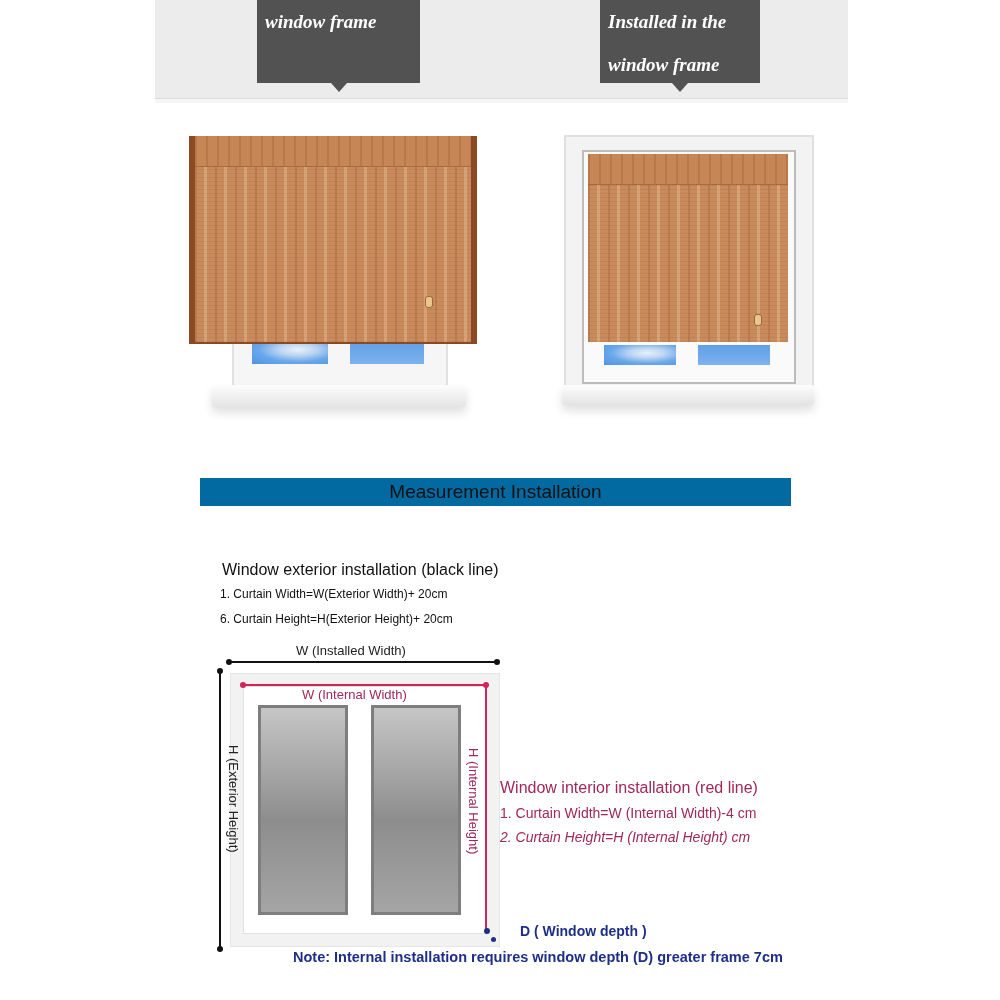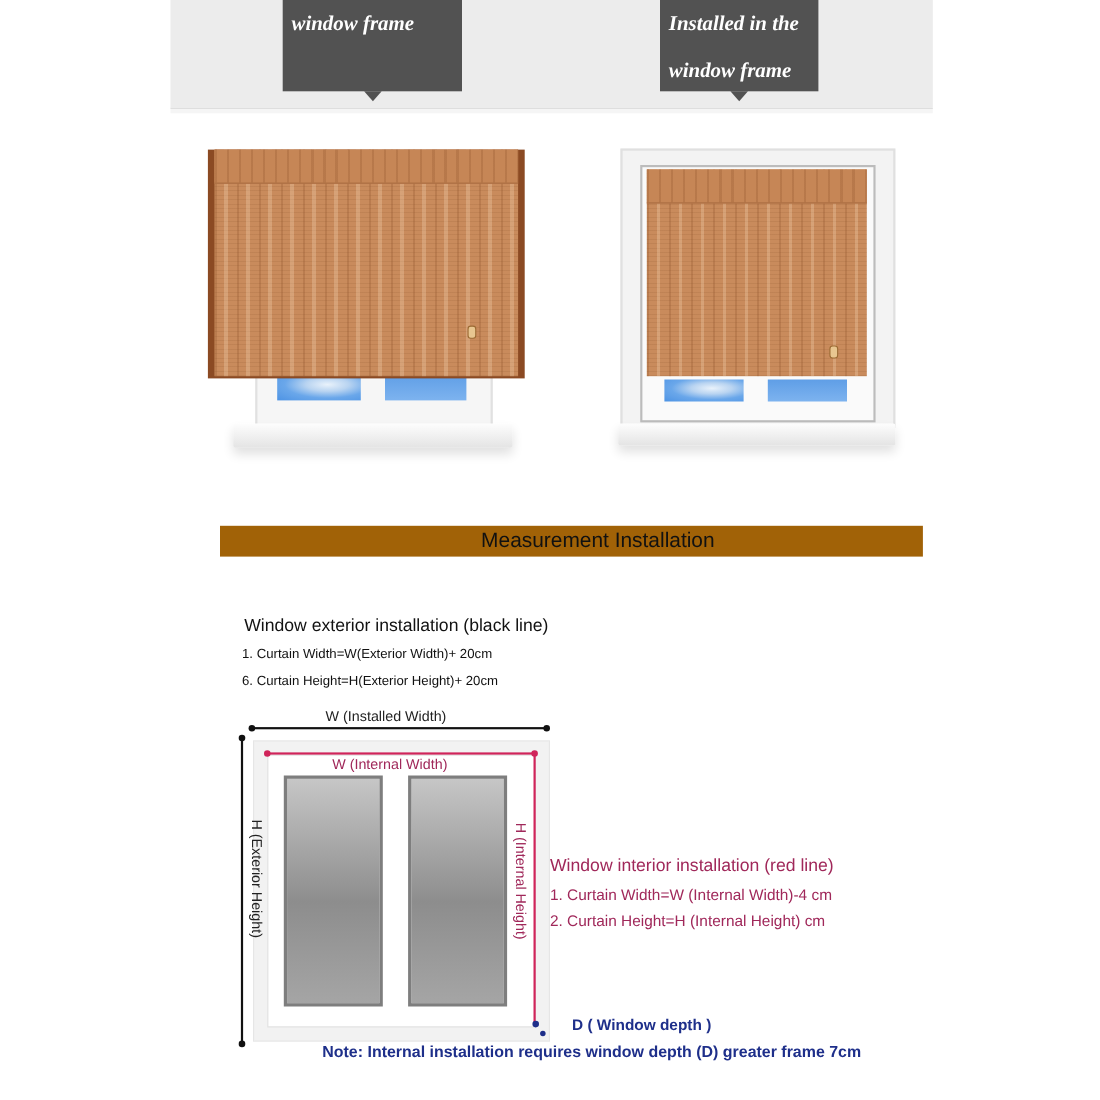--- a/index.html
+++ b/index.html
@@ -13,21 +13,21 @@
   .callout:after{content:"";position:absolute;left:50%;bottom:-9px;margin-left:-8px;border-left:8px solid transparent;border-right:8px solid transparent;border-top:9px solid #525252;}
   .sill{background:linear-gradient(#fdfdfd,#e4e4e4);border-radius:2px;box-shadow:0 6px 10px rgba(0,0,0,0.12);}
   .frame{background:#f6f6f6;border:2px solid #e1e1e1;}
   .glass{background:linear-gradient(#5f9ee6,#7db3ef);}
   .glass.cloud{background:radial-gradient(ellipse at 60% 40%,#e9f2fb 0,#b9d4f1 30%,#6aa7ea 60%,#4d93e4 100%);}
   .blind{background:repeating-linear-gradient(90deg,rgba(140,80,40,0.25) 0 2px,transparent 2px 9px,rgba(255,230,200,0.25) 9px 12px,transparent 12px 20px),repeating-linear-gradient(0deg,rgba(120,70,30,0.12) 0 1px,transparent 1px 4px),#c98b5c;}
   .valance{background:repeating-linear-gradient(90deg,rgba(140,80,40,0.25) 0 2px,transparent 2px 11px),#c68656;}
   .edge{background:#8b4a23;}
   .pull{width:6px;height:10px;background:#e8c690;border:1px solid #9b6a33;border-radius:3px;}
   
-  .mheading{left:200px;top:478px;width:591px;height:28px;background:#a16207;color:#111;font-size:19px;text-align:center;line-height:28px;padding-left:48px;}
+  .mheading{left:200px;top:478px;width:591px;height:28px;background:#0369a1;color:#111;font-size:19px;text-align:center;line-height:28px;}
   .ext-title{left:222px;top:561px;font-size:16px;color:#111;}
   .ext-item{font-size:12px;color:#111;}
   
   .outerframe{left:230px;top:673px;width:268px;height:272px;background:#fff;border:1px solid #e6e6e6;box-shadow:inset 0 0 0 12px #f2f2f2,inset 0 0 0 13px #e2e2e2;}
   .pane{background:linear-gradient(180deg,#c6c6c6 0%,#8d8d8d 55%,#a5a5a5 100%);border:3px solid #7e7e7e;box-sizing:border-box;}
   .bline{background:#111;}
   .bdot{width:6px;height:6px;background:#111;border-radius:50%;}
   .rline{background:#d0245a;}
   .rdot{width:6px;height:6px;background:#d0245a;border-radius:50%;}
   .lab{font-size:13px;color:#222;white-space:nowrap;}
@@ -40,21 +40,21 @@
 </style>
 </head>
 <body>
 
 <div class="abs banner"></div>
 <div class="abs banner-line"></div>
 
 <div class="abs callout" style="left:257px;top:0;width:163px;height:83px;">
   <span>window frame</span>
 </div>
-<div class="abs callout" style="left:600px;top:0;width:144px;height:83px;">
+<div class="abs callout" style="left:600px;top:0;width:160px;height:83px;">
   <span>Installed in the</span>
   <span>window frame</span>
 </div>
 
 <div class="abs" style="left:180px;top:120px;width:320px;height:330px;">
   <div class="abs frame" style="left:52px;top:200px;width:212px;height:80px;"></div>
   <div class="abs glass cloud" style="left:72px;top:220px;width:76px;height:24px;"></div>
   <div class="abs glass" style="left:170px;top:220px;width:74px;height:24px;"></div>
   <div class="abs sill" style="left:32px;top:265px;width:254px;height:22px;"></div>
   <div class="abs edge" style="left:9px;top:16px;width:288px;height:208px;"></div>
@@ -101,15 +101,15 @@
 
 <div class="abs rline" style="left:485px;top:685px;width:2px;height:245px;"></div>
 <div class="abs lab red vtext" style="left:481px;top:748px;">H (Internal Height)</div>
 
 <div class="abs" style="left:484px;top:928px;width:6px;height:6px;background:#1e2f8a;border-radius:50%;"></div>
 <div class="abs" style="left:491px;top:937px;width:5px;height:5px;background:#1e2f8a;border-radius:50%;"></div>
 <div class="abs lab blue" style="left:490px;top:923px;font-size:14px;font-weight:bold;">D ( Window depth )</div>
 
 <div class="abs int-title red">Window interior installation (red line)</div>
 <div class="abs int-item red" style="left:500px;top:805px;">1. Curtain Width=W (Internal Width)-4 cm</div>
-<div class="abs int-item red" style="left:500px;top:829px;">2. Curtain Height=H (Internal Height) cm</div>
+<div class="abs int-item red" style="left:500px;top:829px;font-style:italic;">2. Curtain Height=H (Internal Height) cm</div>
 
 <div class="abs note blue">Note: Internal installation requires window depth (D) greater frame 7cm</div>
 
 </body></html>

